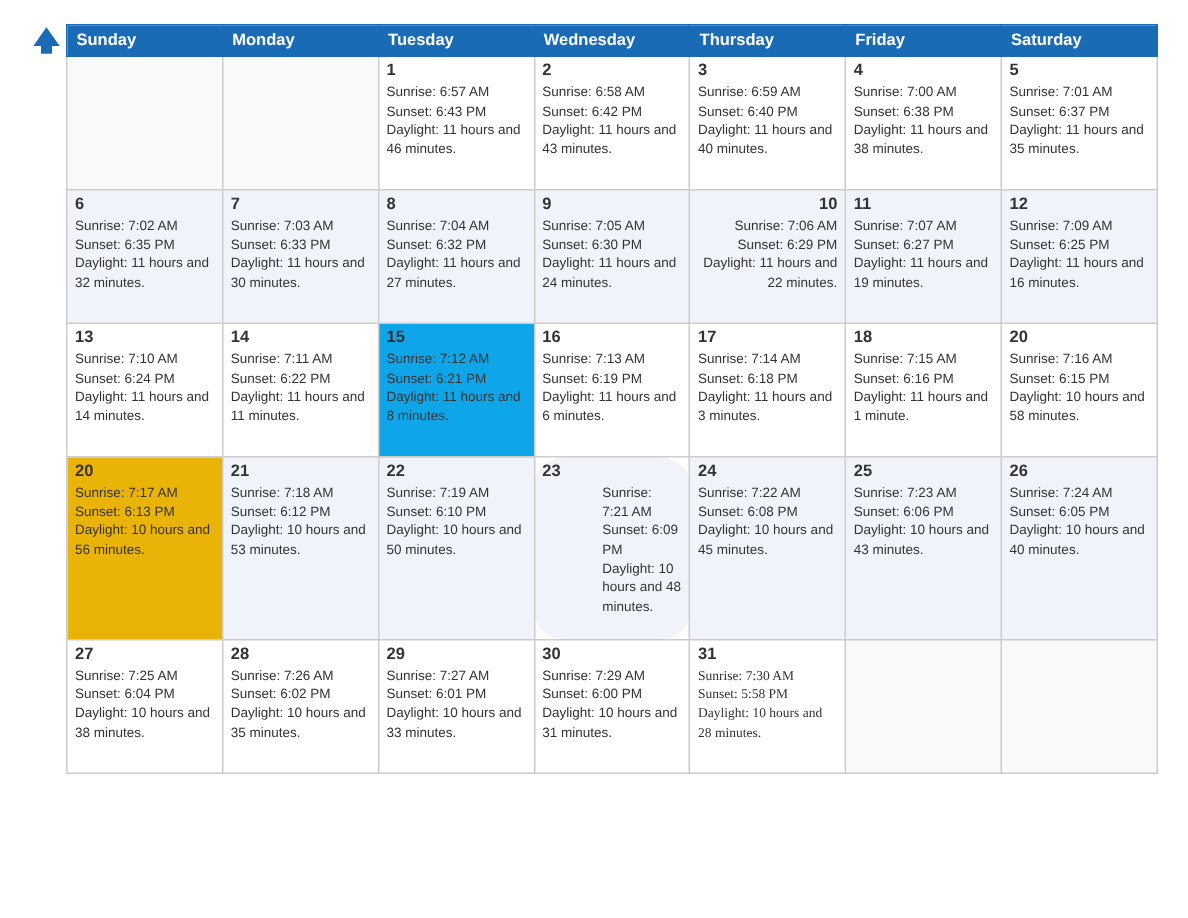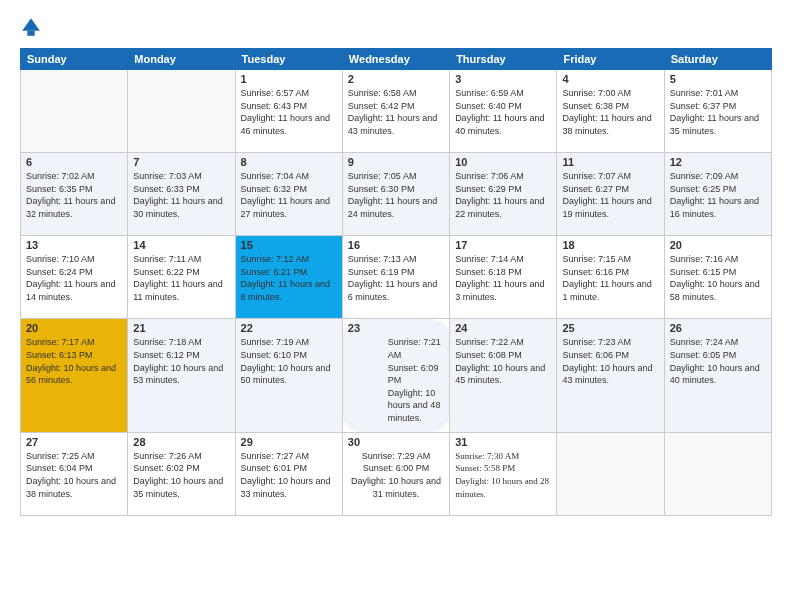--- a/index.html
+++ b/index.html
@@ -8,21 +8,21 @@
       background: #fff;
       width: 792px;
       height: 612px;
       overflow: hidden;
     }
     .page {
       width: 792px;
       height: 532px;
       padding: 16px 20px;
       display: flex;
-      flex-direction: column;
+      flex-direction: row;
     }
     .header {
       display: flex;
       justify-content: space-between;
       align-items: flex-start;
       margin-bottom: 10px;
     }
     .logo {
       display: flex;
       align-items: center;
@@ -184,21 +184,21 @@
             <div class="day-info" style="white-space: pre-line;">Sunrise: 7:04 AM
 Sunset: 6:32 PM
 Daylight: 11 hours and 27 minutes.</div>
           </td>
           <td style="background: rgb(240, 244, 250);">
             <span class="day-num">9</span>
             <div class="day-info" style="white-space: pre-line;">Sunrise: 7:05 AM
 Sunset: 6:30 PM
 Daylight: 11 hours and 24 minutes.</div>
           </td>
-          <td style="background: rgb(240, 244, 250);">
+          <td style="background: rgb(240, 244, 250); text-align: right;">
             <span class="day-num">10</span>
             <div class="day-info" style="white-space: pre-line;">Sunrise: 7:06 AM
 Sunset: 6:29 PM
 Daylight: 11 hours and 22 minutes.</div>
           </td>
           <td style="background: rgb(240, 244, 250);">
             <span class="day-num">11</span>
             <div class="day-info" style="white-space: pre-line;">Sunrise: 7:07 AM
 Sunset: 6:27 PM
 Daylight: 11 hours and 19 minutes.</div>
@@ -312,21 +312,21 @@
 Daylight: 10 hours and 35 minutes.</div>
           </td>
           <td style="background: rgb(255, 255, 255);">
             <span class="day-num">29</span>
             <div class="day-info" style="white-space: pre-line;">Sunrise: 7:27 AM
 Sunset: 6:01 PM
 Daylight: 10 hours and 33 minutes.</div>
           </td>
           <td style="background: rgb(255, 255, 255);">
             <span class="day-num">30</span>
-            <div class="day-info" style="white-space: pre-line; text-align: center;">Sunrise: 7:29 AM
+            <div class="day-info" style="white-space: pre-line;">Sunrise: 7:29 AM
 Sunset: 6:00 PM
 Daylight: 10 hours and 31 minutes.</div>
           </td>
           <td style="background: rgb(255, 255, 255);">
             <span class="day-num">31</span>
             <div class="day-info" style="white-space: pre-line; font-family: Liberation Serif, serif;">Sunrise: 7:30 AM
 Sunset: 5:58 PM
 Daylight: 10 hours and 28 minutes.</div>
           </td>
           <td class="empty"></td>

